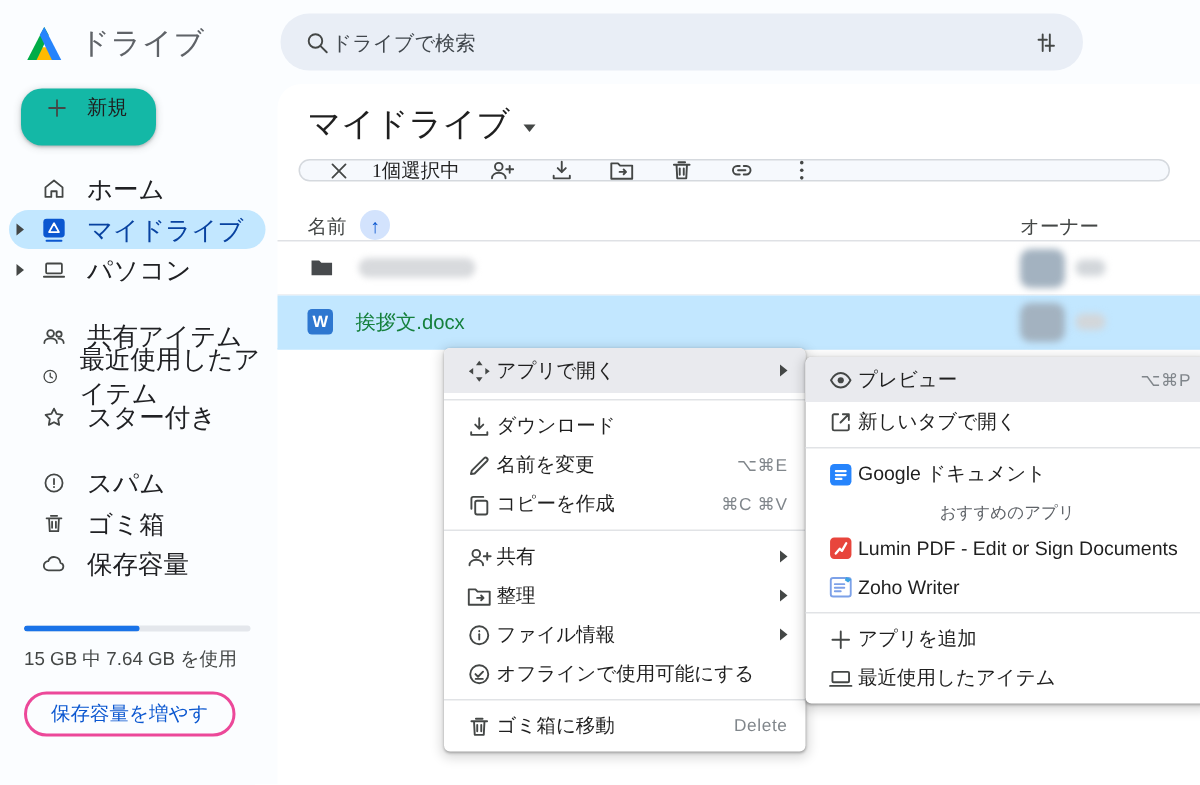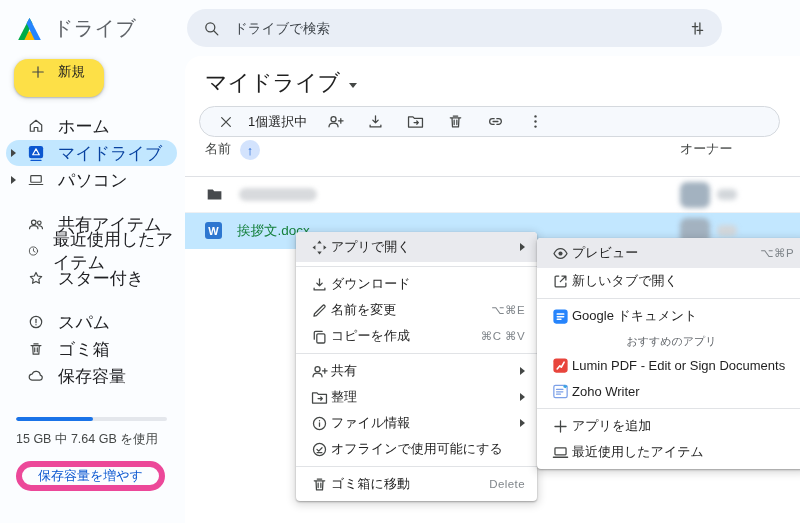--- a/index.html
+++ b/index.html
@@ -5,56 +5,56 @@
   * { margin:0; padding:0; box-sizing:border-box; }
   html,body { width:800px; height:523px; }
   body { font-family:"Liberation Sans","DejaVu Sans",sans-serif; color:#1f1f1f; }
   .app { position:relative; width:800px; height:523px; background:#fbfdff; overflow:hidden; }
 
   
   .rail { position:absolute; left:0; top:0; width:185px; height:100%; background:#fbfdff; }
   .brand { display:flex; align-items:center; gap:10px; padding:15px 0 0 16px; }
   .brand-title { font-size:20px; color:#5f6368; letter-spacing:.4px; }
   .new-btn { margin:17px 0 0 14px; display:inline-flex; align-items:center; gap:11px; height:38px;
-    padding:0 19px 12px 15px; background:#fde047; border:none; border-radius:14px; cursor:pointer;
+    padding:0 19px 12px 15px; background:#14b8a6; border:none; border-radius:14px; cursor:pointer;
     box-shadow:0 1px 2px rgba(60,64,67,.30), 0 1px 5px 1px rgba(60,64,67,.15); font-size:13.5px; color:#1f1f1f;
     font-family:inherit; }
   .nav { margin-top:16px; font-size:17px; }
   .nav-group { margin-bottom:18px; }
   .nav-item { position:relative; display:flex; align-items:center; gap:13px; height:26px;
     margin:1px 8px 1px 6px; padding-left:21px; border-radius:13px; cursor:pointer; color:#202124; }
   .nav-item.selected { background:#c2e7ff; color:#0842a0; }
   .nav-item .ic { display:flex; width:18px; height:18px; }
   .caret { position:absolute; left:5px; width:0; height:0; border-left:5px solid #444746;
     border-top:4px solid transparent; border-bottom:4px solid transparent; }
   .storage-block { padding:2px 16px 0 16px; }
   .bar { height:4px; border-radius:2px; background:#e4e7ec; margin:8px 2px 10px 0; overflow:hidden; }
   .bar-fill { height:100%; border-radius:2px; background:#1a73e8; }
   .usage { font-size:12.5px; color:#444746; }
-  .upgrade { margin-top:13px; height:30px; padding:0 16px; border:6px solid #ec4899; border-radius:15px;
+  .upgrade { margin-top:13px; height:30px; padding:0 16px; border:2px solid #ec4899; border-radius:15px;
     background:transparent; color:#0b57d0; font-size:13px; cursor:pointer; font-family:inherit; }
 
   
   .main { position:absolute; left:185px; top:0; right:0; bottom:0; }
   .searchbar { height:56px; display:flex; align-items:center; }
-  .search-pill { display:flex; align-items:center; gap:13px; width:535px; height:38px; margin-left:2px;
+  .search-pill { display:flex; align-items:center; width:535px; height:38px; margin-left:2px;
     background:#e9eef6; border-radius:19px; padding:0 15px; }
   .search-input { flex:1; border:none; background:transparent; outline:none; font-size:13.5px;
     color:#41474d; font-family:inherit; }
   .search-input::placeholder { color:#41474d; opacity:1; }
   .card { position:absolute; left:0; right:0; top:56px; bottom:0; background:#fff; border-top-left-radius:16px; }
   .page-title { display:flex; align-items:center; gap:9px; padding:14px 0 0 20px; font-size:22px; height:40px; }
   .tri-d { width:0; height:0; border-top:5px solid #444746; border-left:4px solid transparent;
     border-right:4px solid transparent; margin-top:4px; }
-  .toolbar { display:flex; align-items:center; gap:0; height:31px; margin:10px 20px 0 14px;
-    border:1px solid #d5d9de; background:#f6f9fd; border-radius:16px; padding:0 6px; color:#444746; }
+  .toolbar { display:flex; align-items:center; gap:0; height:15px; margin:10px 20px 0 14px;
+    border:1px solid #d5d9de; background:#f6f9fd; border-radius:16px; padding:0 6px; color:#444746;font-family:Liberation Serif, serif; }
   .tb-btn { display:flex; align-items:center; justify-content:center; width:40px; height:30px;
     background:none; border:none; cursor:pointer; color:#444746; }
   .sel-count { font-size:13px; color:#1f1f1f; margin:0 8px 0 2px; white-space:nowrap; }
-  .listhead { position:relative; display:flex; align-items:flex-start; height:37px; margin-top:3px;
+  .listhead { position:relative; display:flex; align-items:flex-end; height:37px; margin-top:3px;
     padding:0 20px; border-bottom:1px solid #dfe1e5; font-size:13px; color:#444746; }
   .sort-badge { width:20px; height:20px; border-radius:50%; background:#d3e3fd; color:#0b57d0;
     display:flex; align-items:center; justify-content:center; font-size:13px; margin-left:9px; cursor:pointer; }
   .owner-col { position:absolute; left:495px; }
   .row { position:relative; display:flex; align-items:center; height:36px; padding:0 20px;
     border-bottom:1px solid #eef0f3; font-size:13.5px; cursor:pointer; }
   .row.selected { background:#c2e7ff; border-bottom-color:#c2e7ff; }
   .redact-name { width:78px; height:13px; border-radius:7px; background:#d8dadd; filter:blur(2px); margin-left:15px; }
   .fname { margin-left:15px; color:#15803d; }
   .owner-cell { position:absolute; left:495px; display:flex; align-items:center; gap:7px; }

